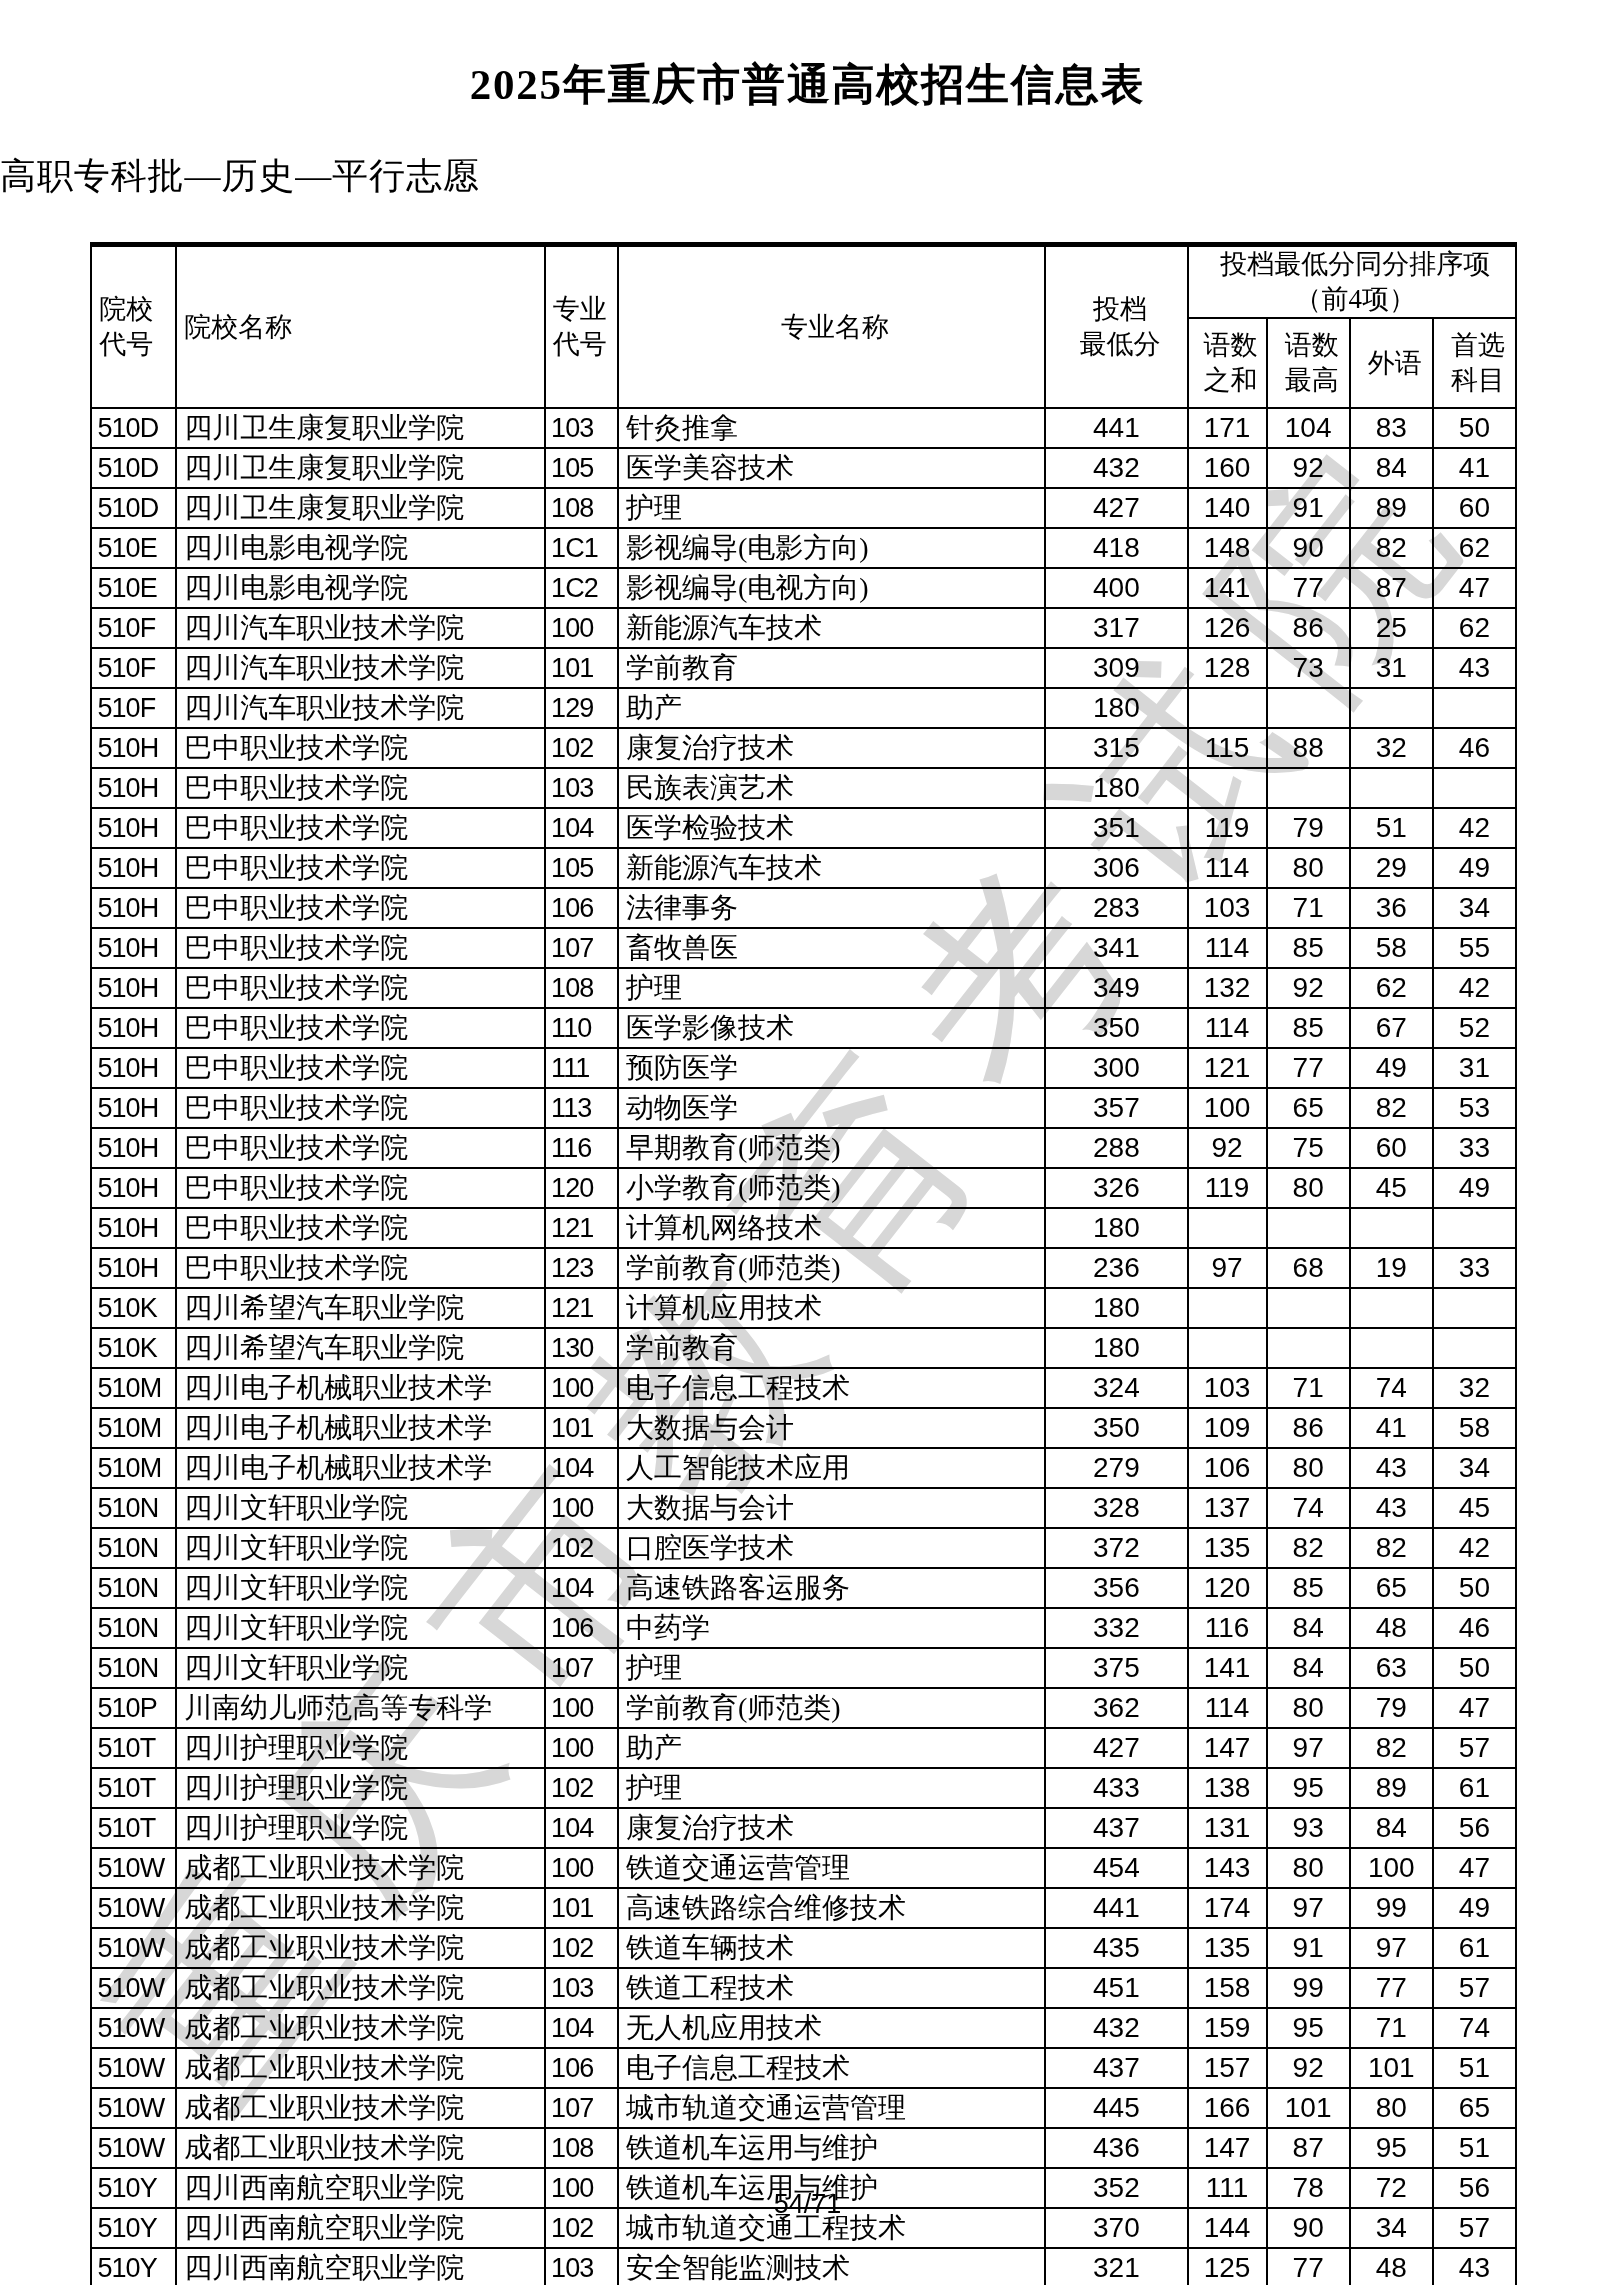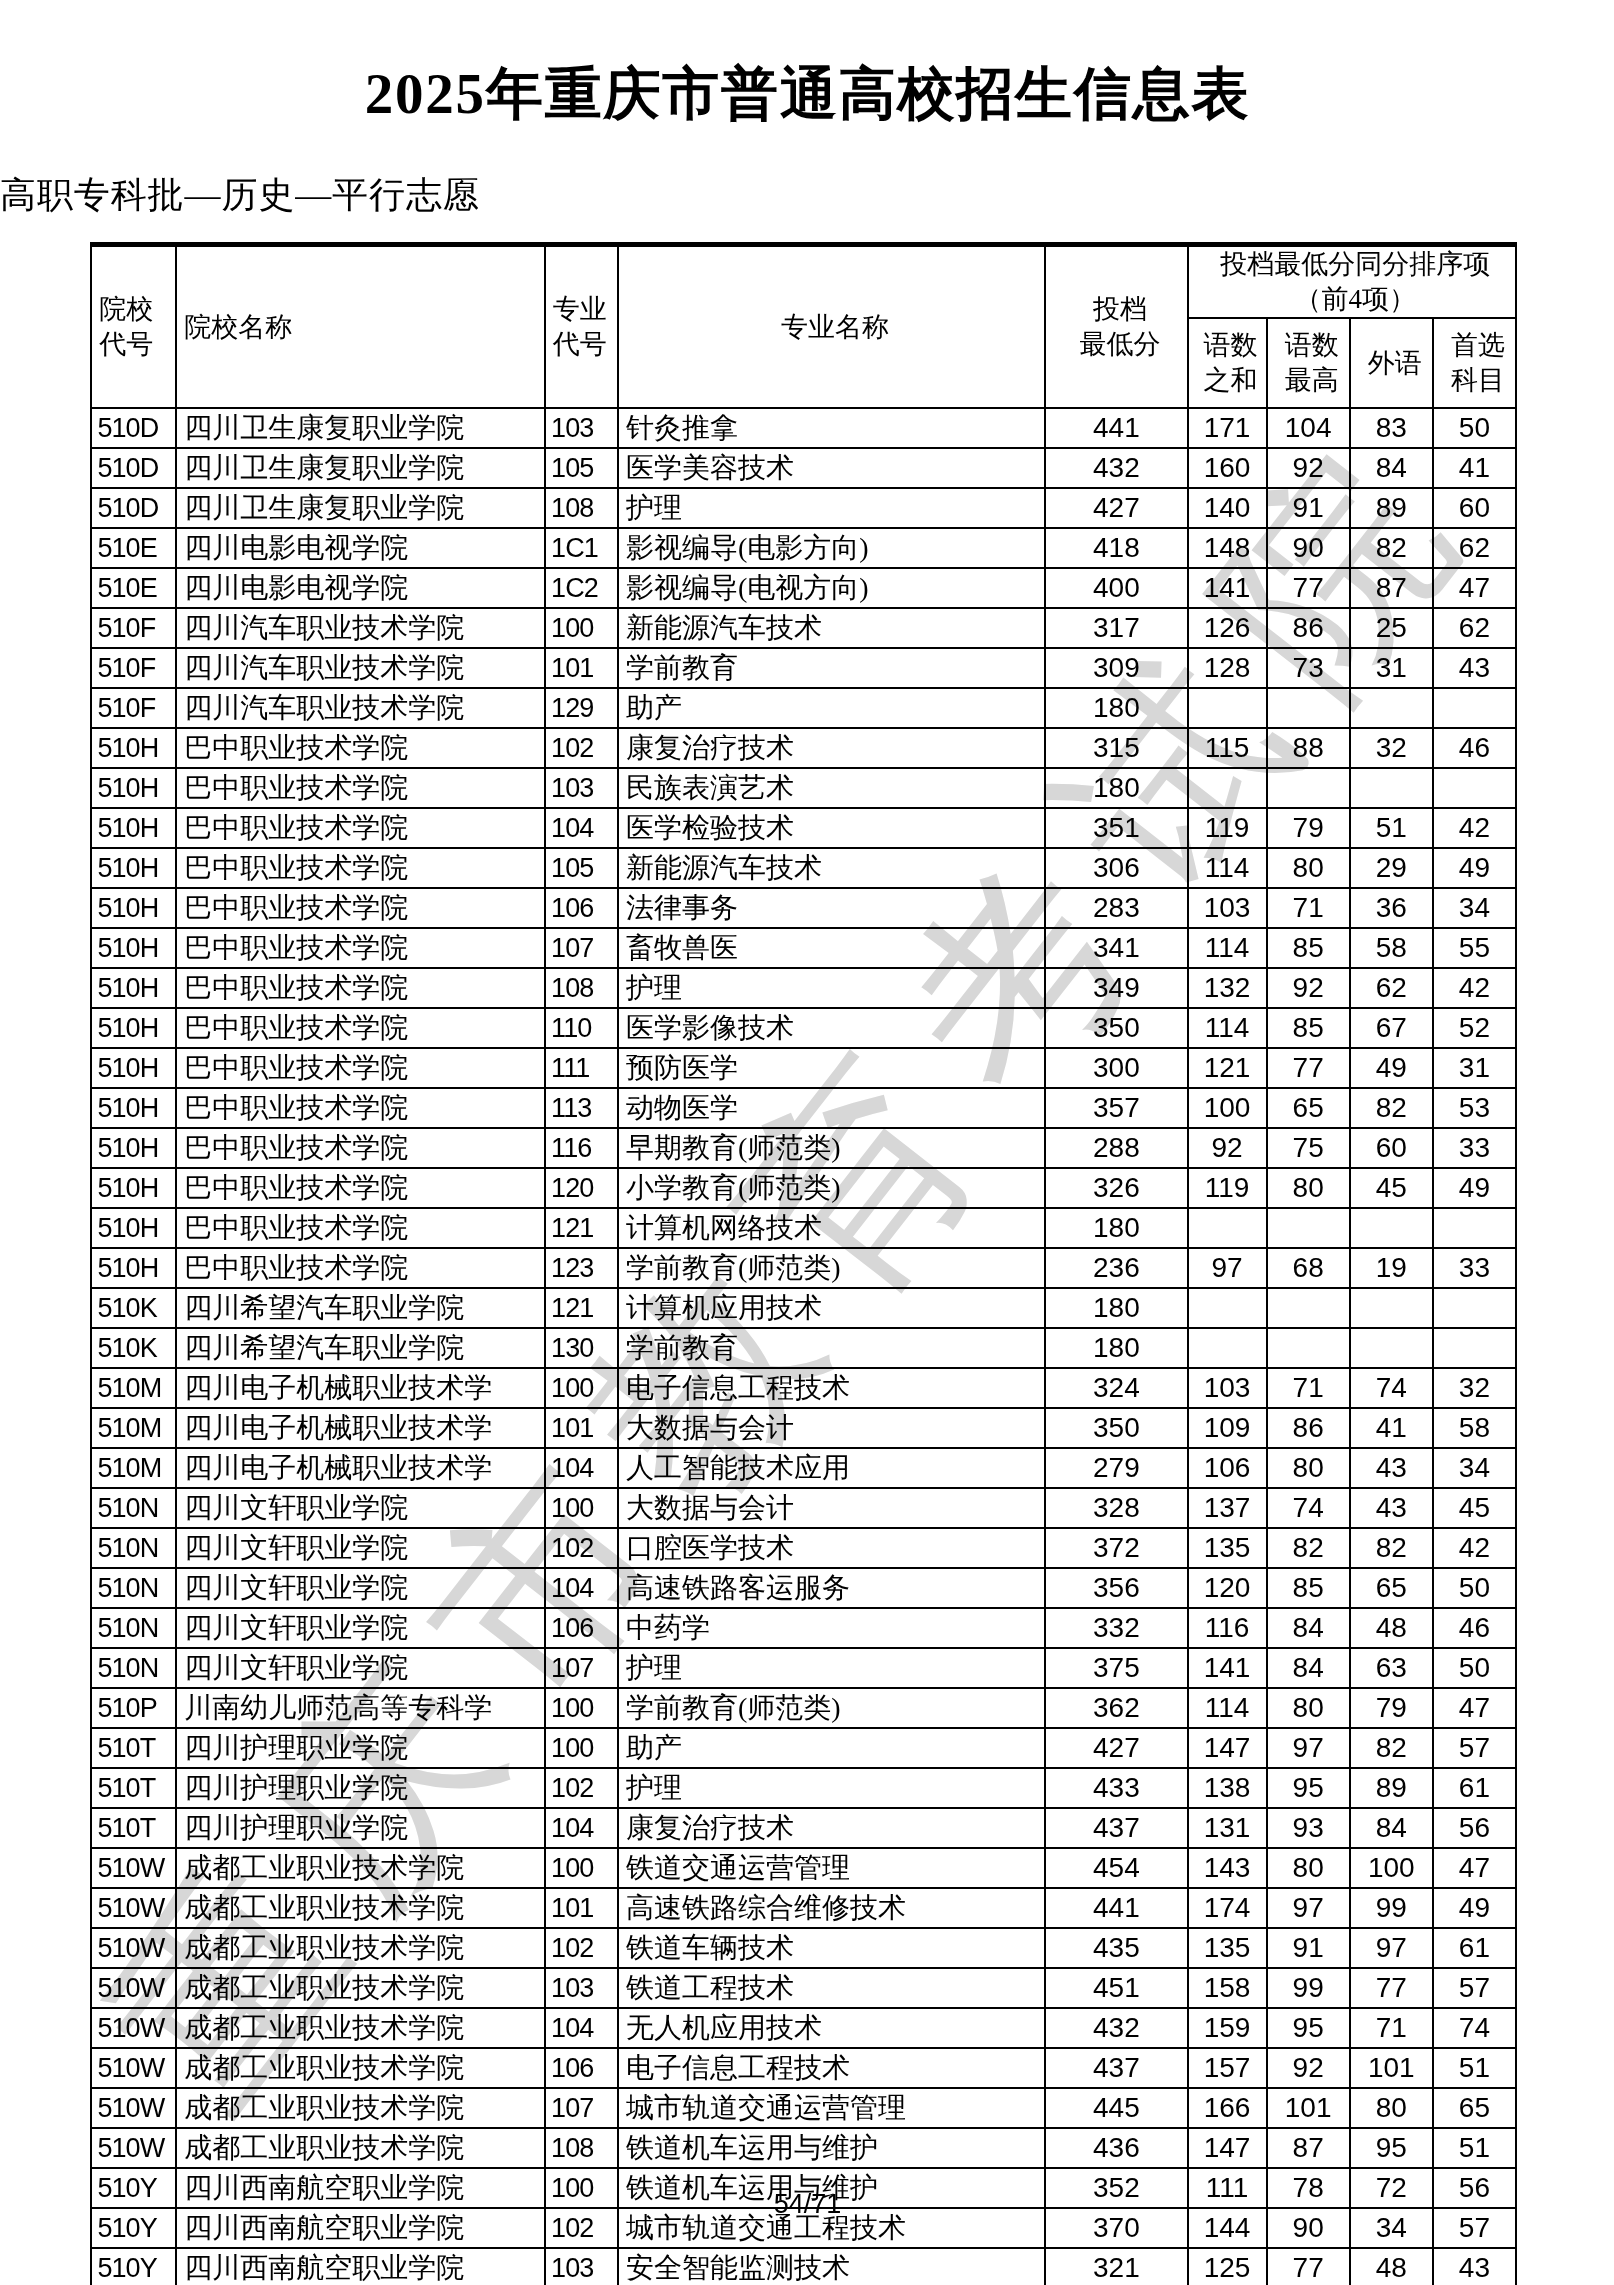--- a/index.html
+++ b/index.html
@@ -23,21 +23,21 @@
     color:#d7d7d7;
     white-space:nowrap;
     z-index:0;
     font-family:"Liberation Serif", serif;
     user-select:none;
   }
   .content { position:relative; z-index:1; }
   .title {
     margin-top:56px;
     text-align:center;
-    font-size:57px;
+    font-size:43px;
     font-weight:bold;
     letter-spacing:1.8px;
   }
   .subtitle {
     margin-top:38px;
     text-align:left;
     font-size:36px;
     letter-spacing:0.9px;
   }
   table.grid {

